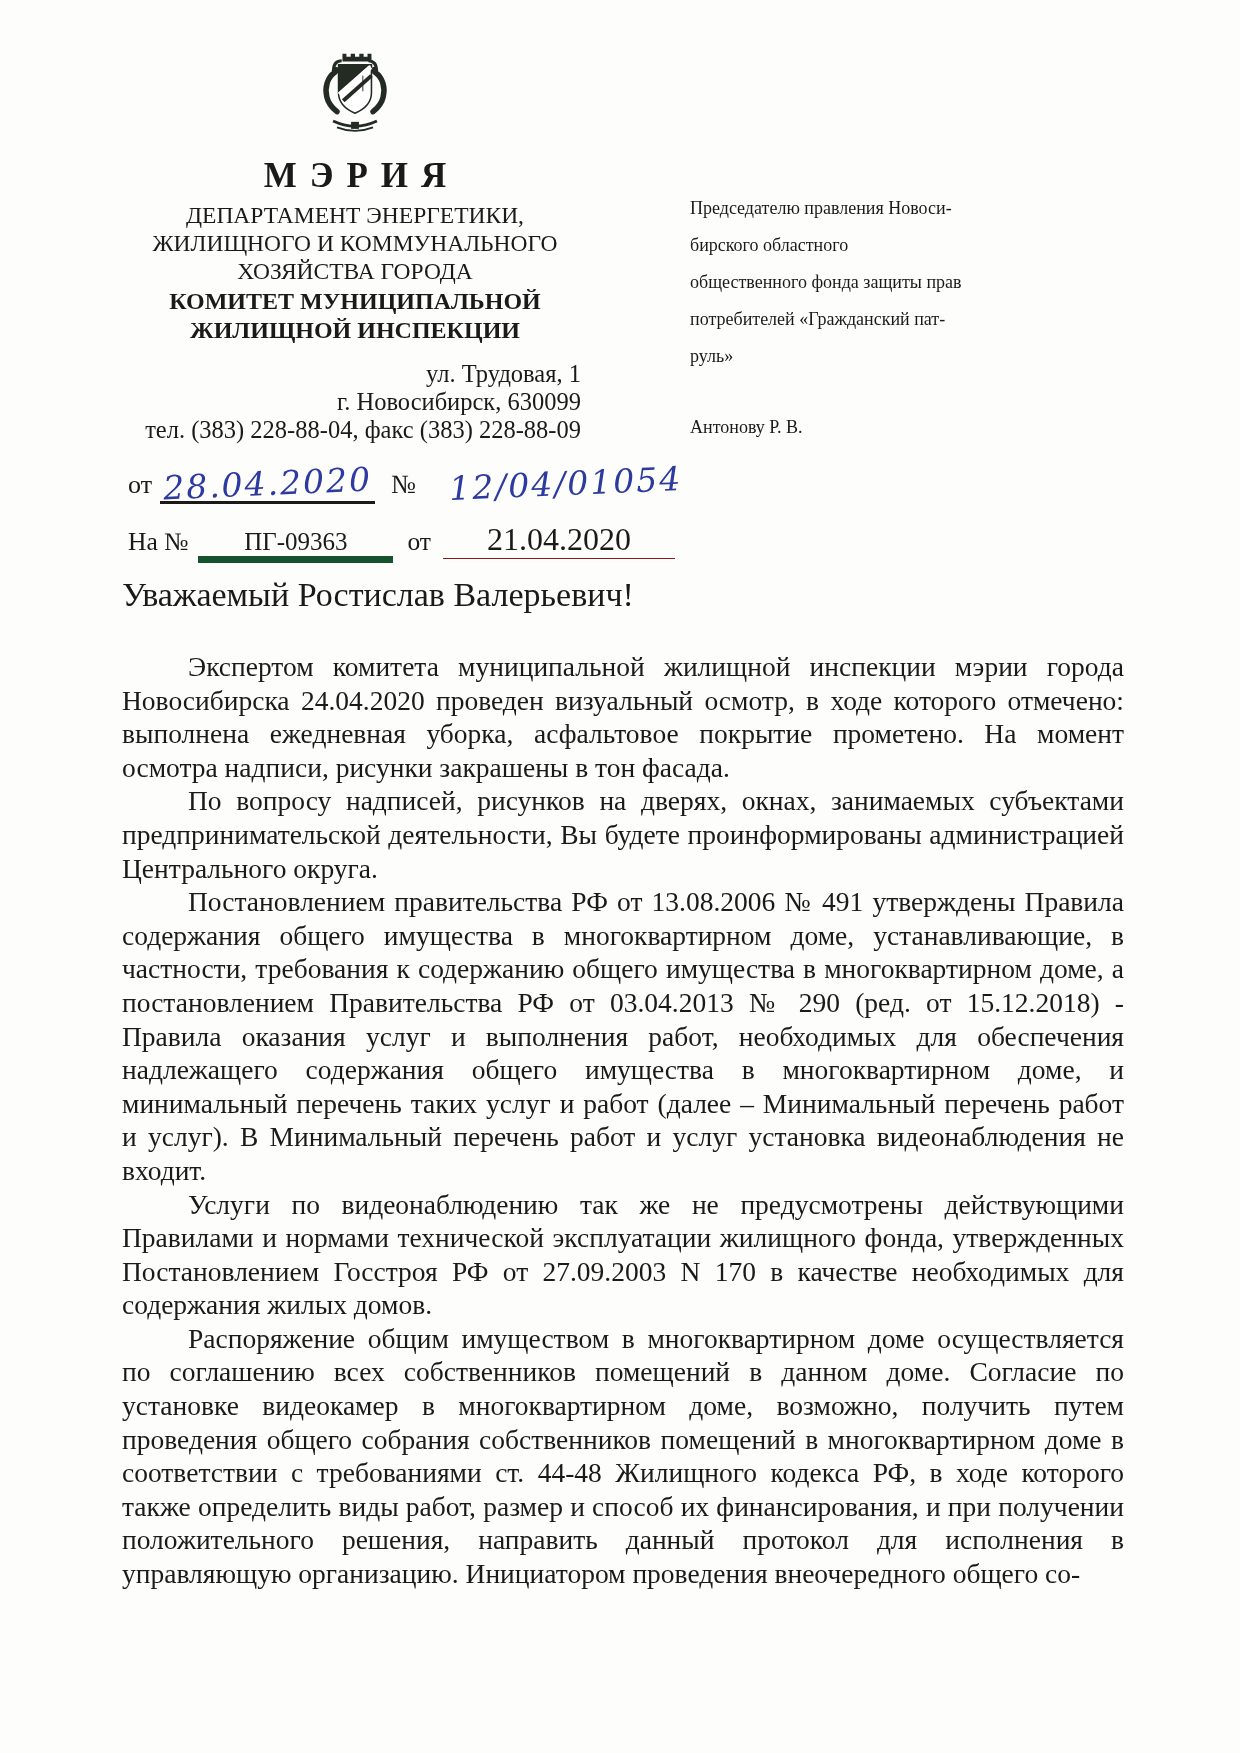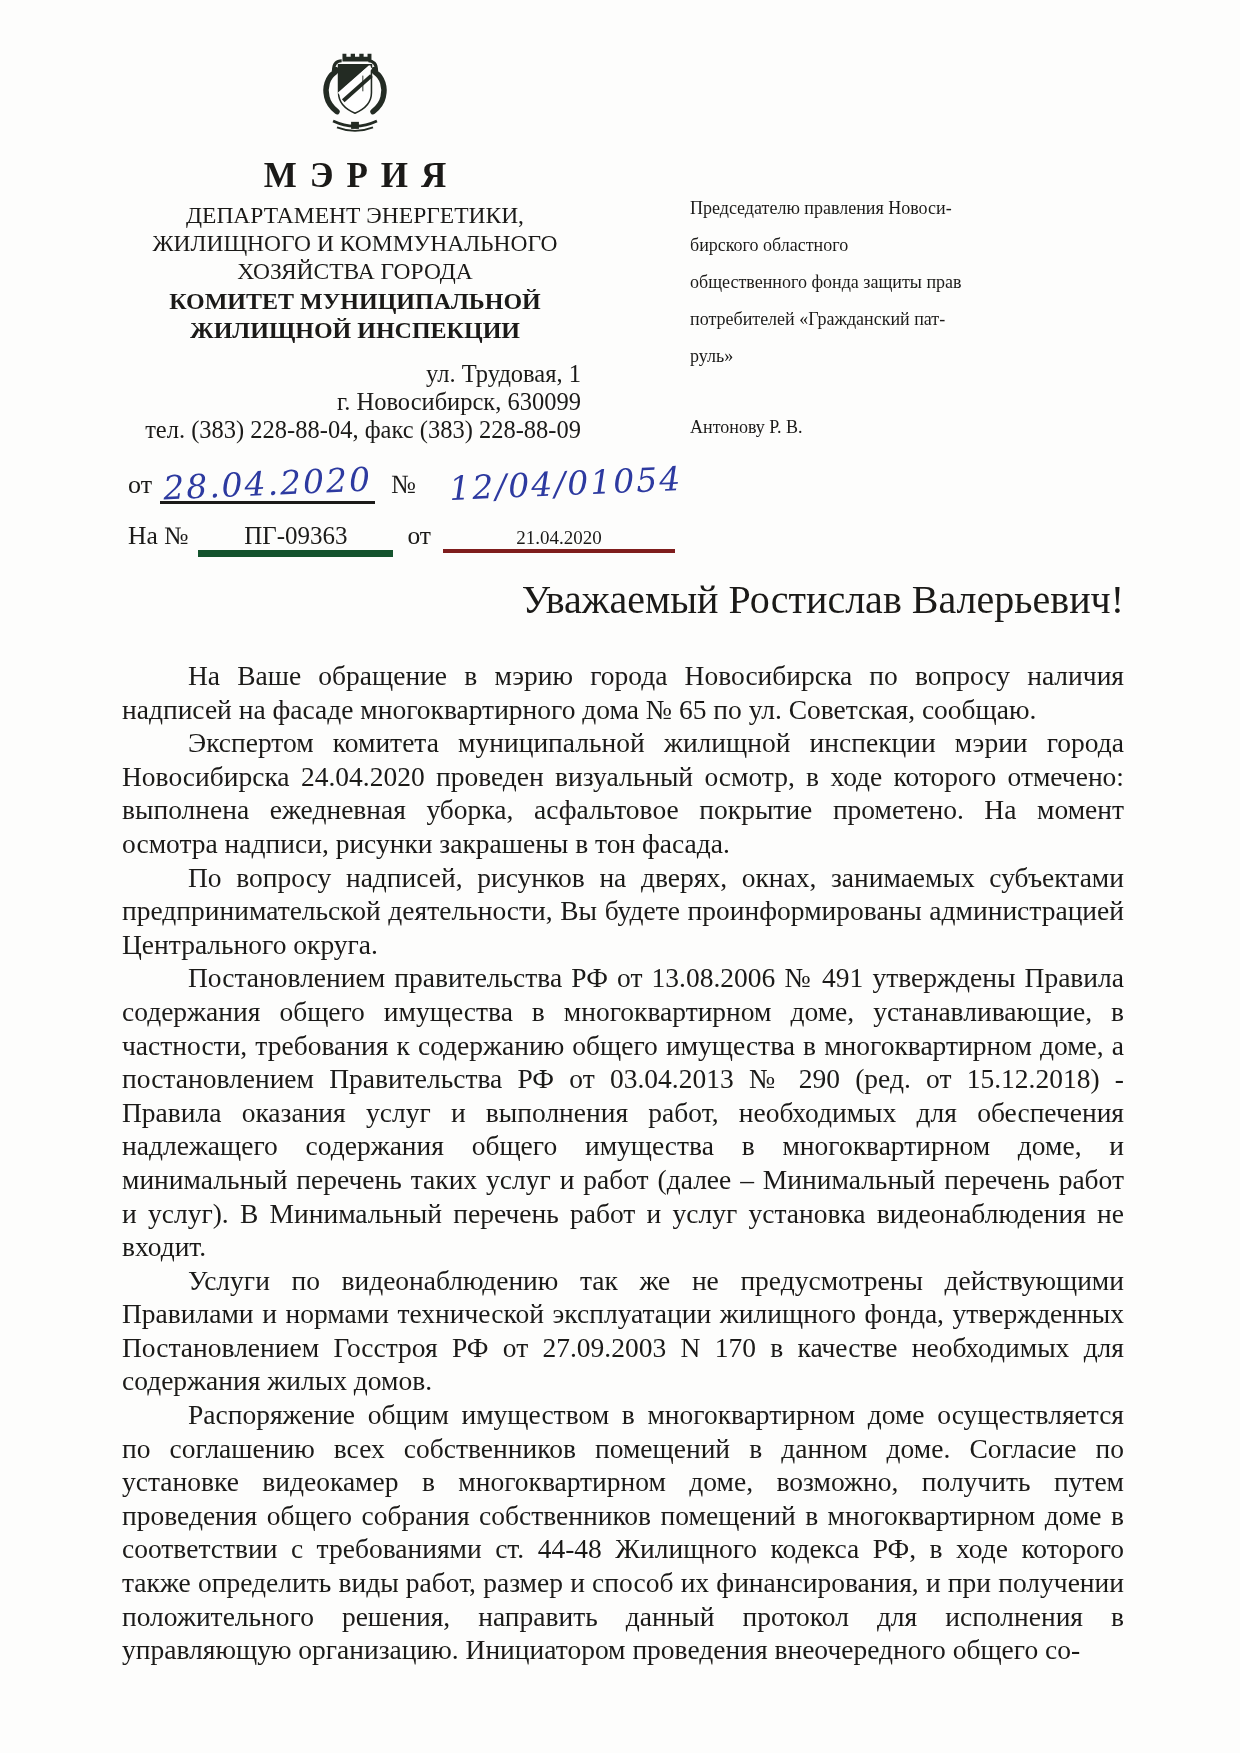--- a/index.html
+++ b/index.html
@@ -17,35 +17,35 @@
   .org-comm  { font-size:24px; font-weight:bold; line-height:29px; margin-top:2px; }
   .org-addr  { font-size:24.5px; line-height:28px; margin-top:15px;text-align:right; }
   
   .ref-out { position:absolute; left:128px; top:462px; font-size:26px; white-space:nowrap; }
   .ref-in  { position:absolute; left:128px; top:521px; font-size:25.5px; white-space:nowrap; }
   .lbl { display:inline-block; }
   .slot { display:inline-block; text-align:center; vertical-align:baseline; }
   .slot-date { width:215px; border-bottom:3px solid #1b1a18; margin-left:8px; }
   .slot-num  { width:280px; margin-left:10px; }
   .slot-in-num  { width:195px; border-bottom:7px solid #14532d; margin-left:10px; font-size:25px; }
-  .slot-in-date { width:232px; border-bottom:4px solid #7f1d1d; margin-left:12px; font-size:19px; }
+  .slot-in-date { width:232px; border-bottom:1px solid #7f1d1d; margin-left:12px; font-size:32px; }
   .ref-in .lbl2 { margin-left:14px; }
   .handwrite {
     display:inline-block; font-family:"DejaVu Serif", serif; font-style:italic;
     color:#2d3aa0; font-size:33px; letter-spacing:2px;
     transform:rotate(-2.5deg) translateY(2px);
   }
   
   .addressee { position:absolute; left:690px; top:190px; width:452px; font-size:18px; line-height:37px; }
   .addr-line { white-space:nowrap; }
   .addr-name { margin-top:34px; }
   .addr-email { margin-top:56px; }
   
   .body-block { position:absolute; left:122px; top:576px; width:1002px; }
-  .salutation { text-align:right; font-size:40px; margin:0 0 36px 0; }
+  .salutation { text-align:left; font-size:34px; margin:0 0 36px 0; }
   .body-block p { margin:0; font-size:27.5px; line-height:33.6px; text-align:justify; text-indent:66px; }
 </style>
 </head>
 <body>
 
 <div class="page">
 
   <div class="org">
     <div class="emblem-wrap">
       <svg viewBox="0 0 120 120" width="94" height="100" aria-hidden="true">
@@ -106,21 +106,20 @@
     <div class="addr-line">Председателю правления Новоси-</div>
     <div class="addr-line">бирского  областного</div>
     <div class="addr-line">общественного фонда защиты прав</div>
     <div class="addr-line">потребителей «Гражданский пат-</div>
     <div class="addr-line">руль»</div>
     <div class="addr-name">Антонову Р. В.</div>
   </div>
 
   <div class="body-block">
     <div class="salutation">Уважаемый Ростислав Валерьевич!</div>
-    <p>На Ваше обращение в  мэрию города Новосибирска по вопросу наличия надписей на фасаде многоквартирного дома  № 65  по ул. Советская, сообщаю.</p>
     <p>Экспертом комитета муниципальной жилищной инспекции мэрии города Новосибирска 24.04.2020 проведен визуальный осмотр, в ходе которого отмечено: выполнена ежедневная уборка, асфальтовое покрытие прометено. На момент осмотра надписи, рисунки закрашены в тон фасада.</p>
     <p>По вопросу надписей, рисунков на дверях, окнах, занимаемых субъектами предпринимательской деятельности, Вы будете проинформированы администрацией Центрального округа.</p>
     <p>Постановлением правительства РФ от 13.08.2006 № 491 утверждены Правила содержания общего имущества в многоквартирном доме, устанавливающие, в частности, требования к содержанию общего имущества в многоквартирном доме, а постановлением Правительства РФ от 03.04.2013 № 290 (ред. от 15.12.2018) - Правила оказания услуг и выполнения работ, необходимых для обеспечения надлежащего содержания общего имущества в многоквартирном доме, и минимальный перечень таких услуг и работ (далее – Минимальный перечень работ и услуг). В Минимальный перечень работ и услуг установка видеонаблюдения не входит.</p>
     <p>Услуги по видеонаблюдению так же не предусмотрены действующими Правилами и нормами технической эксплуатации жилищного фонда, утвержденных Постановлением Госстроя РФ от 27.09.2003 N 170 в качестве необходимых для содержания жилых домов.</p>
     <p>Распоряжение общим имуществом в многоквартирном доме осуществляется по соглашению всех собственников помещений в данном доме. Согласие по установке видеокамер в многоквартирном доме, возможно, получить путем проведения общего собрания собственников помещений в многоквартирном доме в соответствии с требованиями ст. 44-48 Жилищного кодекса РФ, в ходе которого также определить виды работ, размер и способ их финансирования, и при получении положительного решения, направить данный протокол для исполнения в управляющую организацию. Инициатором проведения внеочередного общего со-</p>
   </div>
 
 </div>
 
 </body></html>

